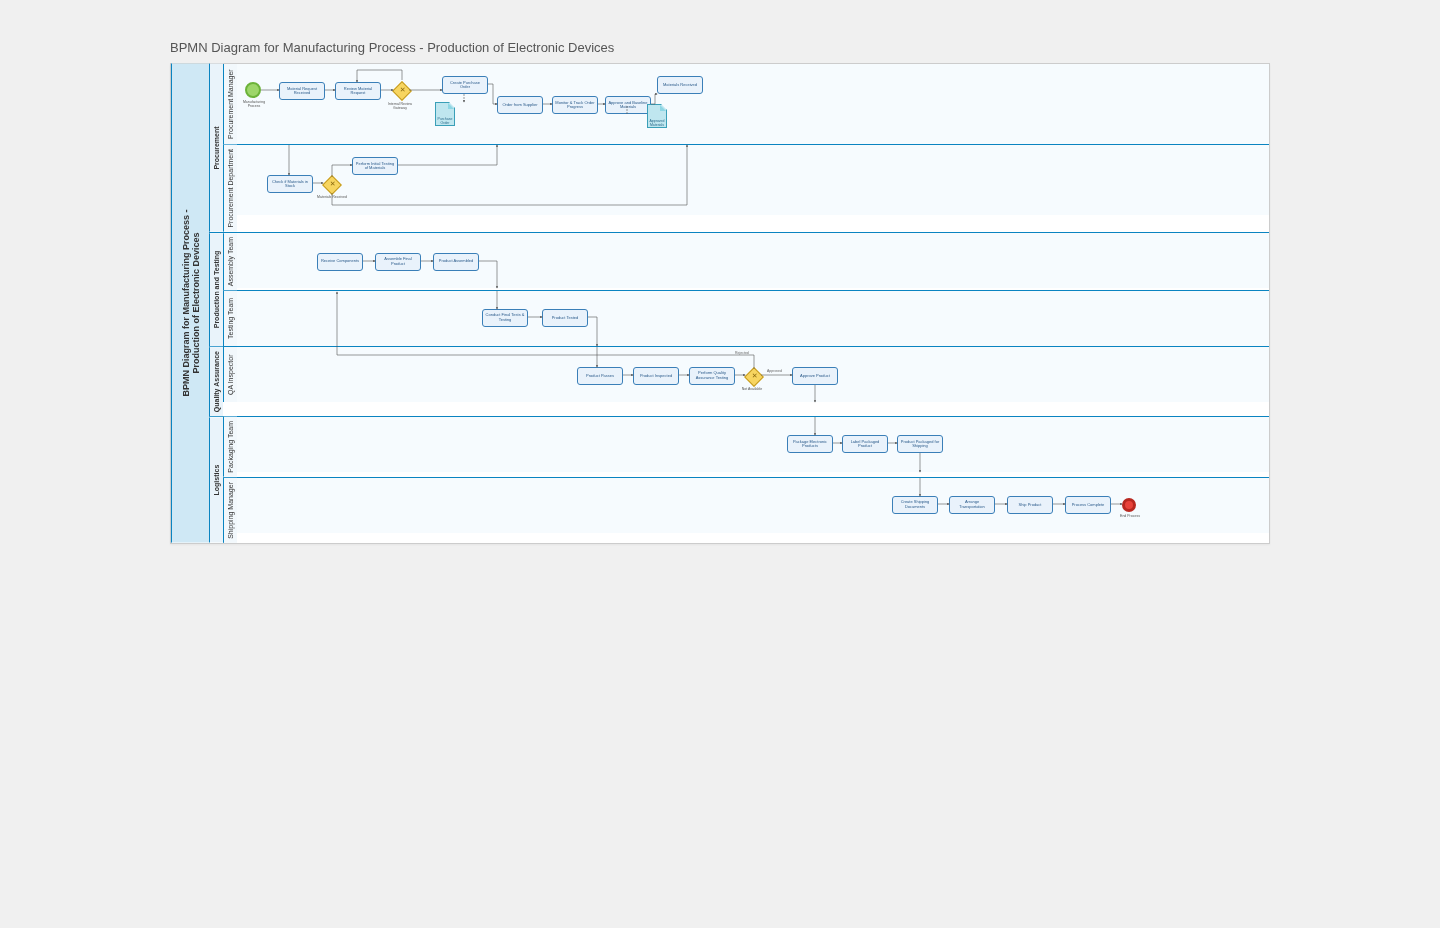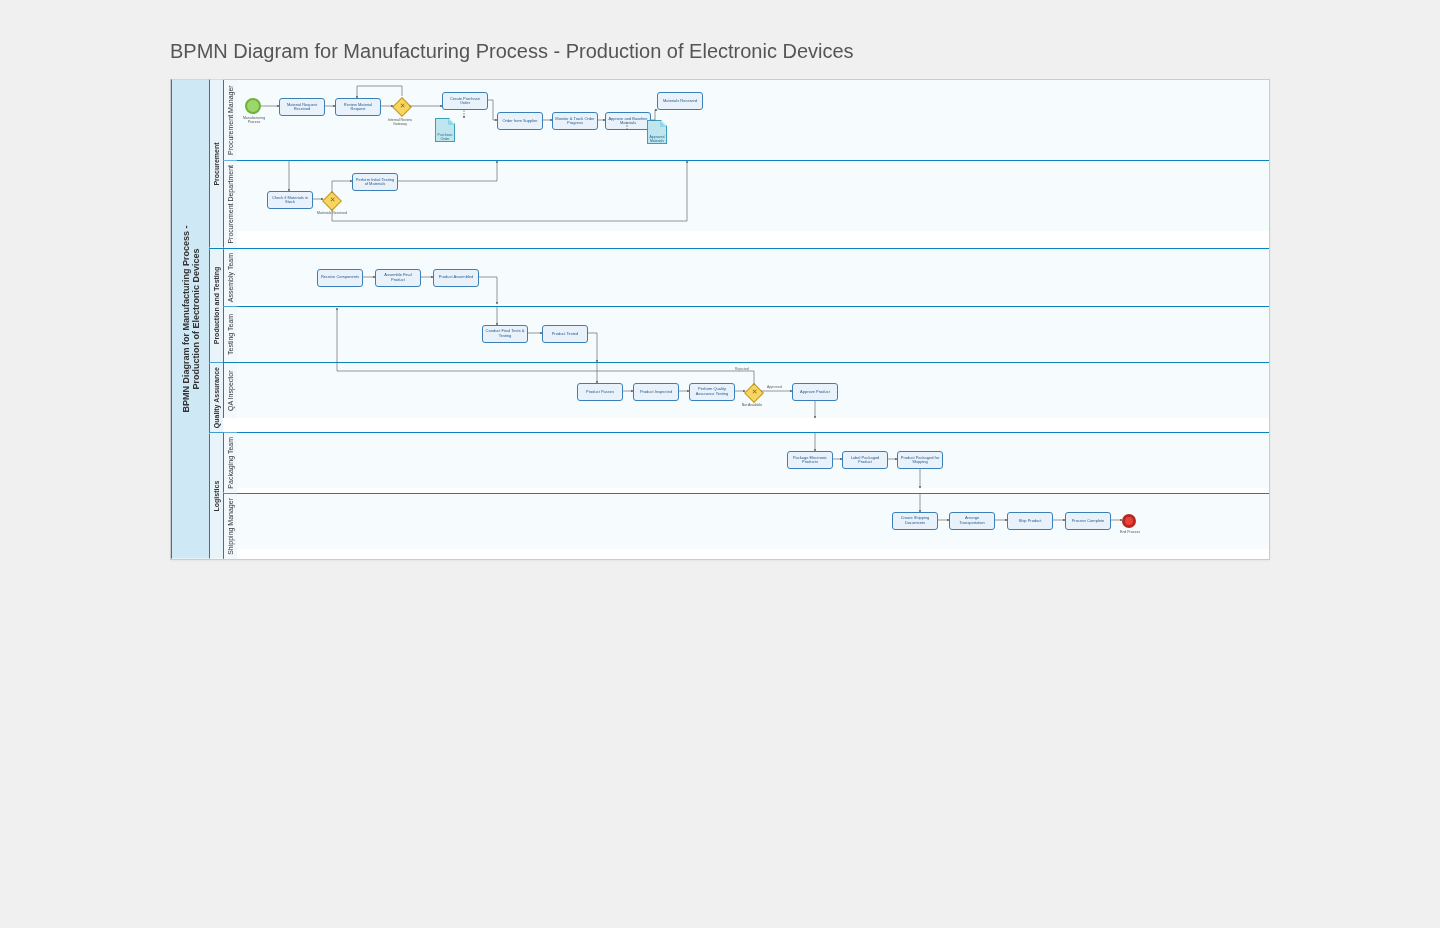--- a/index.html
+++ b/index.html
@@ -1,18 +1,18 @@
 <!DOCTYPE html>
 <html><head>
 <meta charset="utf-8">
 <style>
 *{box-sizing:border-box;margin:0;padding:0}
 body{background:#f0f0f0;font-family:"Segoe UI",Arial,sans-serif;display:flex;align-items:flex-start;justify-content:center;padding:40px 0}
 .wrapper{width:1100px}
-.title{color:#555;font-size:20px;font-weight:500;margin-bottom:16px}
+.title{color:#555;font-size:13px;font-weight:500;margin-bottom:8px}
 .diagram{background:#fff;border:1px solid #ccc;display:flex;box-shadow:0 1px 2px rgba(0,0,0,.05)}
 .pool-label,.subpool-label,.lane-label{writing-mode:vertical-rl;transform:rotate(180deg);display:flex;align-items:center;justify-content:center;text-align:center;font-size:7px;color:#333;padding:4px 2px}
 .pool-label{background:#cfe8f5;border-right:1px solid #0a84c1;width:38px;font-size:9px;font-weight:600}
 .pool-label .sub{font-weight:700}
 .subpools{flex:1;display:flex;flex-direction:column}
 .subpool{display:flex;border-bottom:1px solid #0a84c1}
 .subpool:last-child{border-bottom:none}
 .subpool-label{background:#e9f3fa;width:14px;border-right:1px solid #0a84c1;font-weight:600}
 .lanes{flex:1;display:flex;flex-direction:column}
 .lane{display:flex;border-bottom:1px solid #0a84c1;position:relative}

